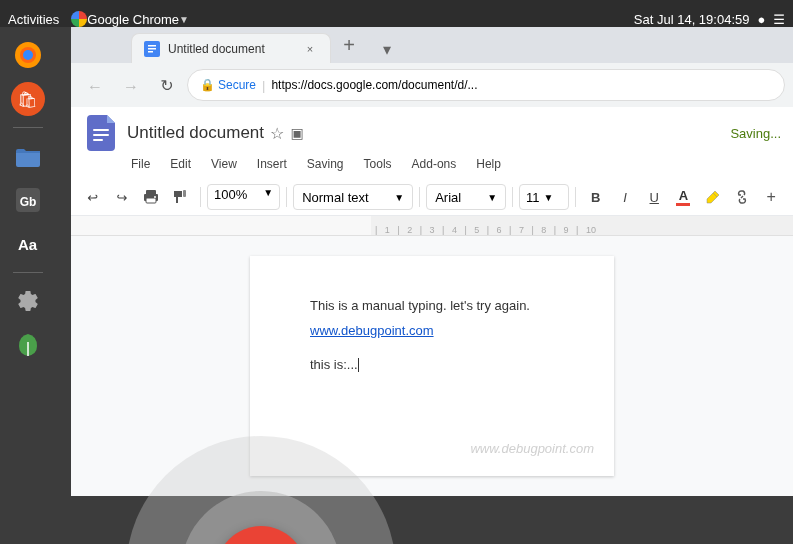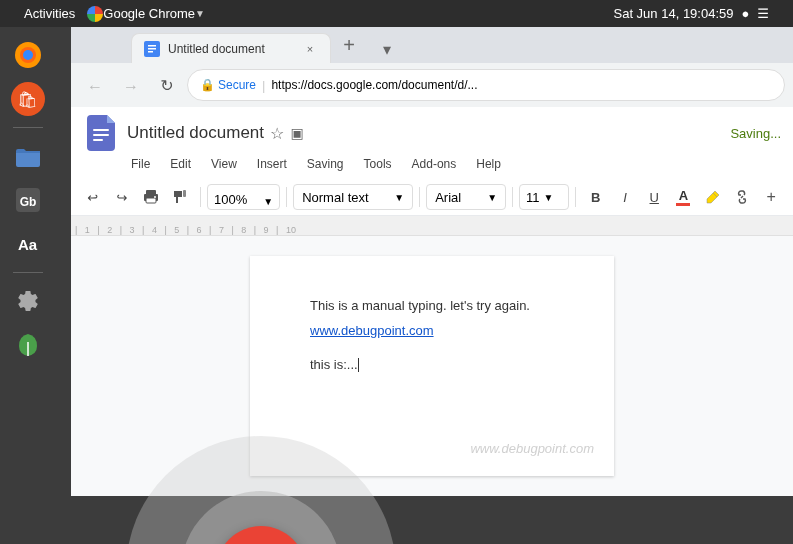--- a/index.html
+++ b/index.html
@@ -3,23 +3,23 @@
   <meta charset="utf-8">
   <style>
     * { margin: 0; padding: 0; box-sizing: border-box; }
     body { font-family: 'Arial', sans-serif; background: #3c3c3c; width: 793px; height: 544px; overflow: hidden; position: relative; }
 
     
     .system-bar {
       background: #2d2d2d;
       height: 27px;
       display: flex;
-      align-items: center;
+      align-items: flex-end;
       justify-content: space-between;
-      padding: 0 24px;
+      padding: 0 8px;
       color: white;
       font-size: 13px;
     }
     .system-bar-left { display: flex; align-items: center; gap: 12px; }
     .system-bar-right { display: flex; align-items: center; gap: 8px; }
     .activities-btn { color: white; font-size: 13px; font-weight: 500; }
     .chrome-indicator { display: flex; align-items: center; color: white; font-size: 13px; }
     .chrome-circle { width: 16px; height: 16px; border-radius: 50%; background: conic-gradient(#ea4335 0deg 90deg, #fbbc05 90deg 180deg, #34a853 180deg 270deg, #4285f4 270deg 360deg); }
     .chrome-arrow { font-size: 10px; color: #ccc; }
 
@@ -99,21 +99,21 @@
     .toolbar-btn {
       width: 28px; height: 28px;
       display: flex; align-items: center; justify-content: center;
       border-radius: 4px;
       cursor: pointer;
       font-size: 13px;
       color: #444;
     }
     .toolbar-separator { width: 1px; height: 20px; background: #ddd; margin: 0 4px; }
     .zoom-select {
-      display: flex; align-items: flex-end;
+      display: flex; align-items: flex-start;
       padding: 2px 6px;
       border: 1px solid #ddd;
       border-radius: 4px;
       font-size: 13px;
       cursor: pointer;
       gap: 16px;
       height: 26px;
     }
     .style-select {
       display: flex; align-items: center;
@@ -262,21 +262,21 @@
 <div class="system-bar">
   <div class="system-bar-left">
     <span class="activities-btn">Activities</span>
     <div class="chrome-indicator">
       <div class="chrome-circle"></div>
       <span>Google Chrome</span>
       <span class="chrome-arrow">▼</span>
     </div>
   </div>
   <div class="system-bar-right">
-    <span>Sat Jun 14, 19:04:59</span>
+    <span>Sat Jul 14, 19:04:59</span>
     <span>●</span>
     <span>☰</span>
   </div>
 </div>
 
 <div class="sidebar">
   <div class="sidebar-icon" title="Firefox">
     <svg width="28" height="28" viewBox="0 0 28 28">
       <circle cx="14" cy="14" r="13" fill="#FF9500"></circle>
       <circle cx="14" cy="14" r="8" fill="#FF6611"></circle>
@@ -449,21 +449,21 @@
         <svg width="16" height="16" viewBox="0 0 16 16" fill="none" stroke="#555" stroke-width="1.5">
           <path d="M6 10 C5 11 5 13 7 14 L9 14 C11 14 12 12 11 10 L9 10"></path>
           <path d="M10 6 C11 5 11 3 9 2 L7 2 C5 2 4 4 5 6 L7 6"></path>
           <line x1="7" y1="9" x2="9" y2="7"></line>
         </svg>
       </div>
       <div class="toolbar-btn" style="color:#555;font-size:16px;font-weight:300;">+</div>
     </div>
 
     <div class="ruler">
-      <div style="height:100%;background:#f0f0f0;display:flex;align-items:flex-end;padding:0 4px;">
+      <div style="height:100%;background:#f0f0f0;margin-left:300px;display:flex;align-items:flex-end;padding:0 4px;">
         <span style="font-size:9px;color:#aaa;">|&nbsp;&nbsp;&nbsp;1&nbsp;&nbsp;&nbsp;|&nbsp;&nbsp;&nbsp;2&nbsp;&nbsp;&nbsp;|&nbsp;&nbsp;&nbsp;3&nbsp;&nbsp;&nbsp;|&nbsp;&nbsp;&nbsp;4&nbsp;&nbsp;&nbsp;|&nbsp;&nbsp;&nbsp;5&nbsp;&nbsp;&nbsp;|&nbsp;&nbsp;&nbsp;6&nbsp;&nbsp;&nbsp;|&nbsp;&nbsp;&nbsp;7&nbsp;&nbsp;&nbsp;|&nbsp;&nbsp;&nbsp;8&nbsp;&nbsp;&nbsp;|&nbsp;&nbsp;&nbsp;9&nbsp;&nbsp;&nbsp;|&nbsp;&nbsp;&nbsp;10</span>
       </div>
     </div>
 
     <div class="doc-area">
       <div class="doc-page">
         <p class="doc-text">
           <span>This is a manual typing.  let's try again.</span>
         </p>
         <p style="margin-top:4px;">

